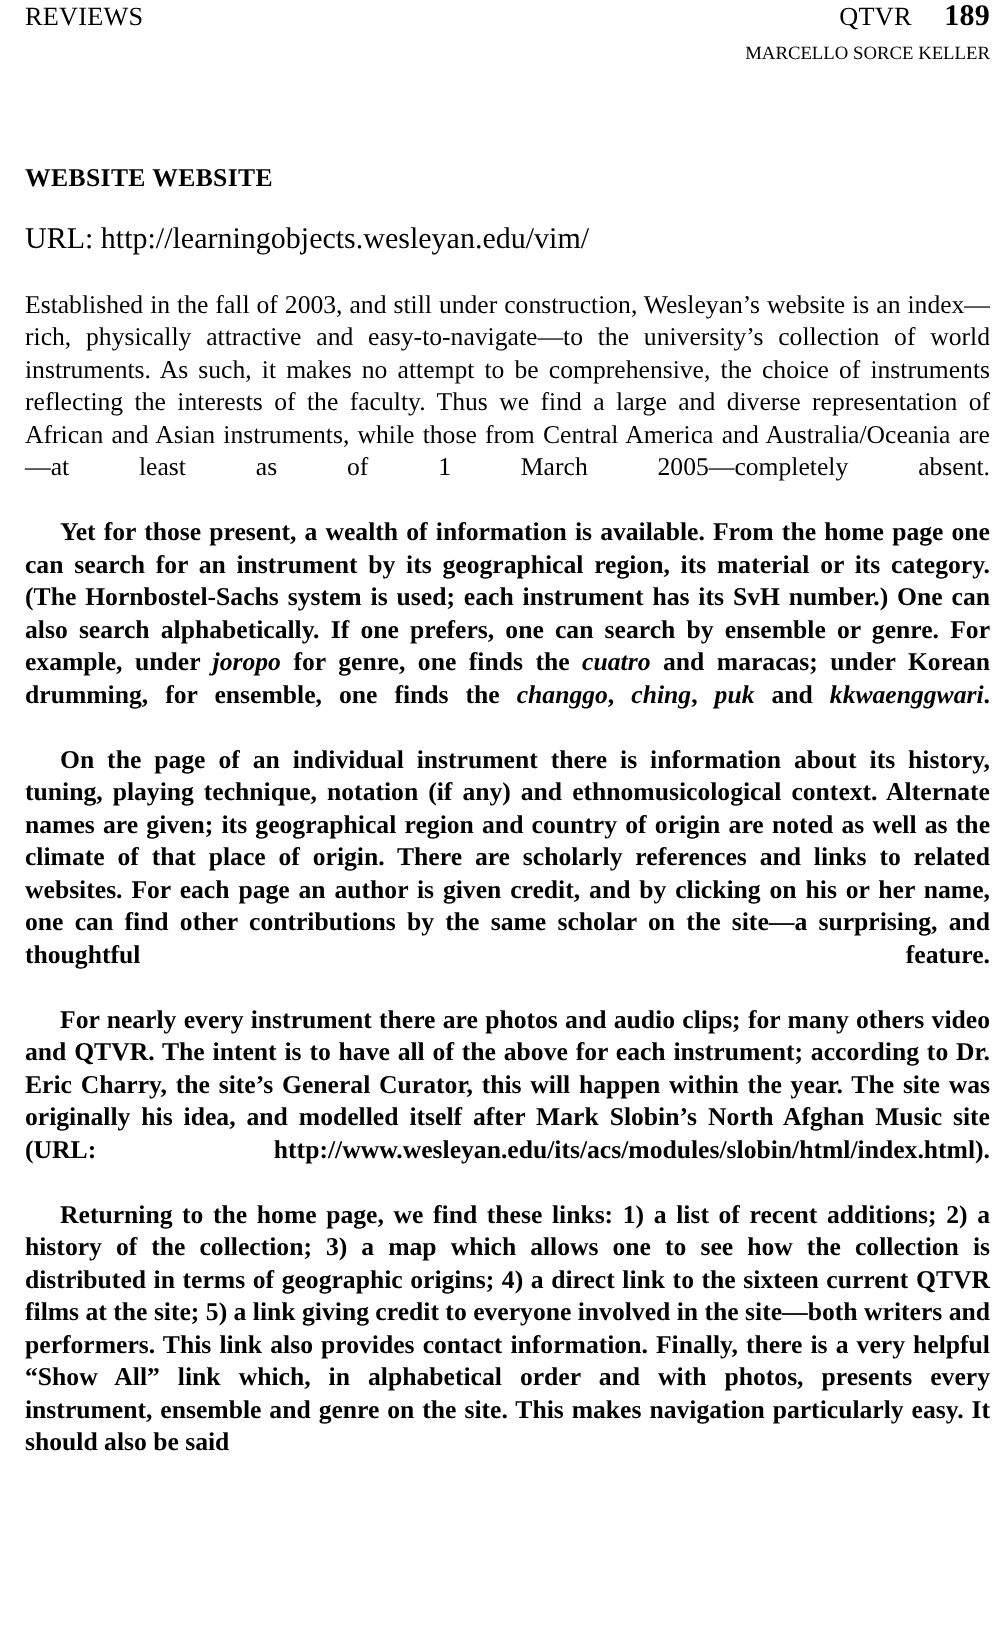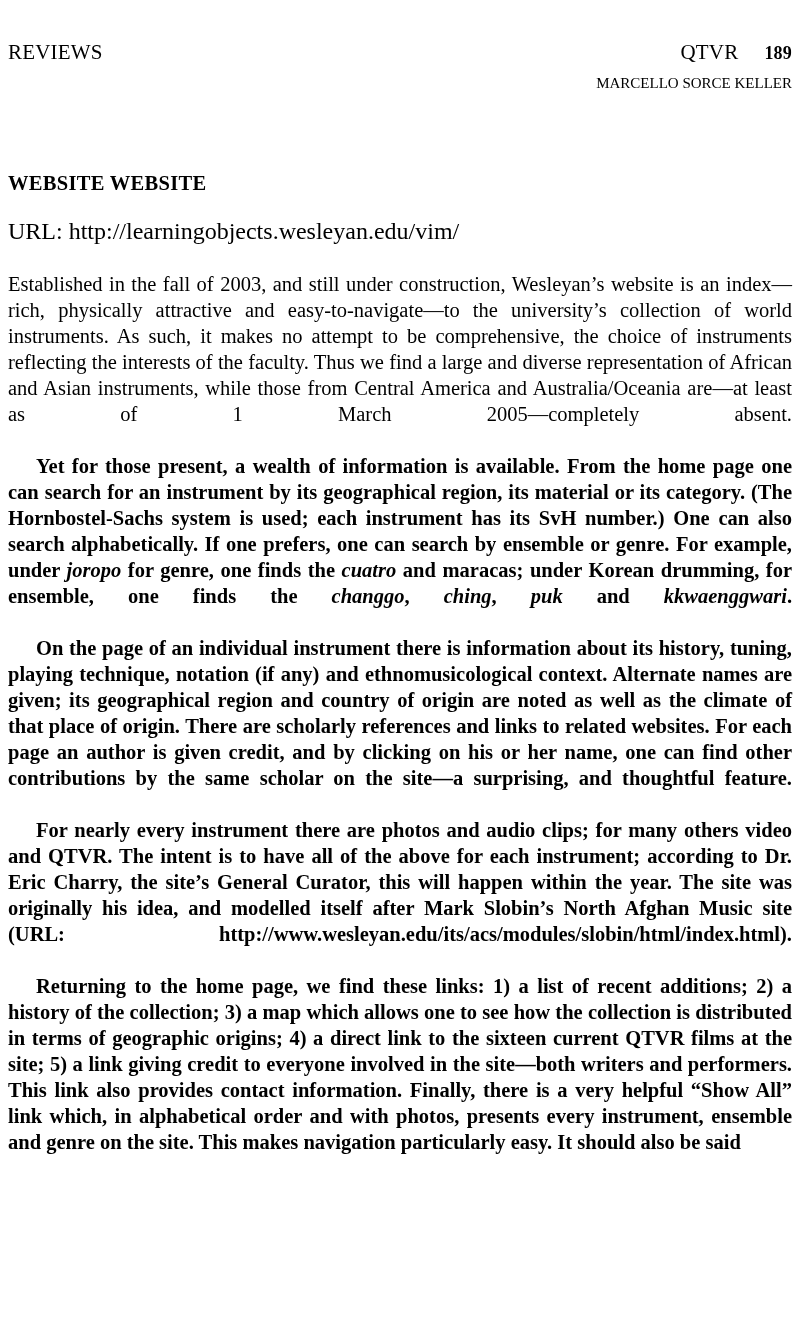--- a/index.html
+++ b/index.html
@@ -14,22 +14,21 @@
     overflow: hidden;
     font-family: "Liberation Serif", "DejaVu Serif", serif;
     color: #000000;
     -webkit-font-smoothing: antialiased;
   }
   .page {
     position: relative;
     width: 800px;
     height: 1064px;
     box-sizing: border-box;
-    padding: 0 8px 0 8px;
-    margin-top: 40px;
+    padding: 0 8px 0 20px;
   }
 
   
   .running-head {
     display: flex;
     align-items: baseline;
     height: 30px;
     font-size: 21px;
     letter-spacing: 0.2px;
   }
@@ -42,21 +41,21 @@
   .rh-right {
     flex: 0 0 auto;
     display: flex;
     align-items: baseline;
   }
   .rh-section {
     margin-right: 26px;
   }
   .rh-folio {
     font-weight: bold;
-    font-size: 18px;
+    font-size: 24px;
     text-align: right;
   }
 
   
   .body-text {
     font-size: 20.5px;
     line-height: 26px;
     text-align: justify;
     text-justify: inter-word;
     hyphens: none;

